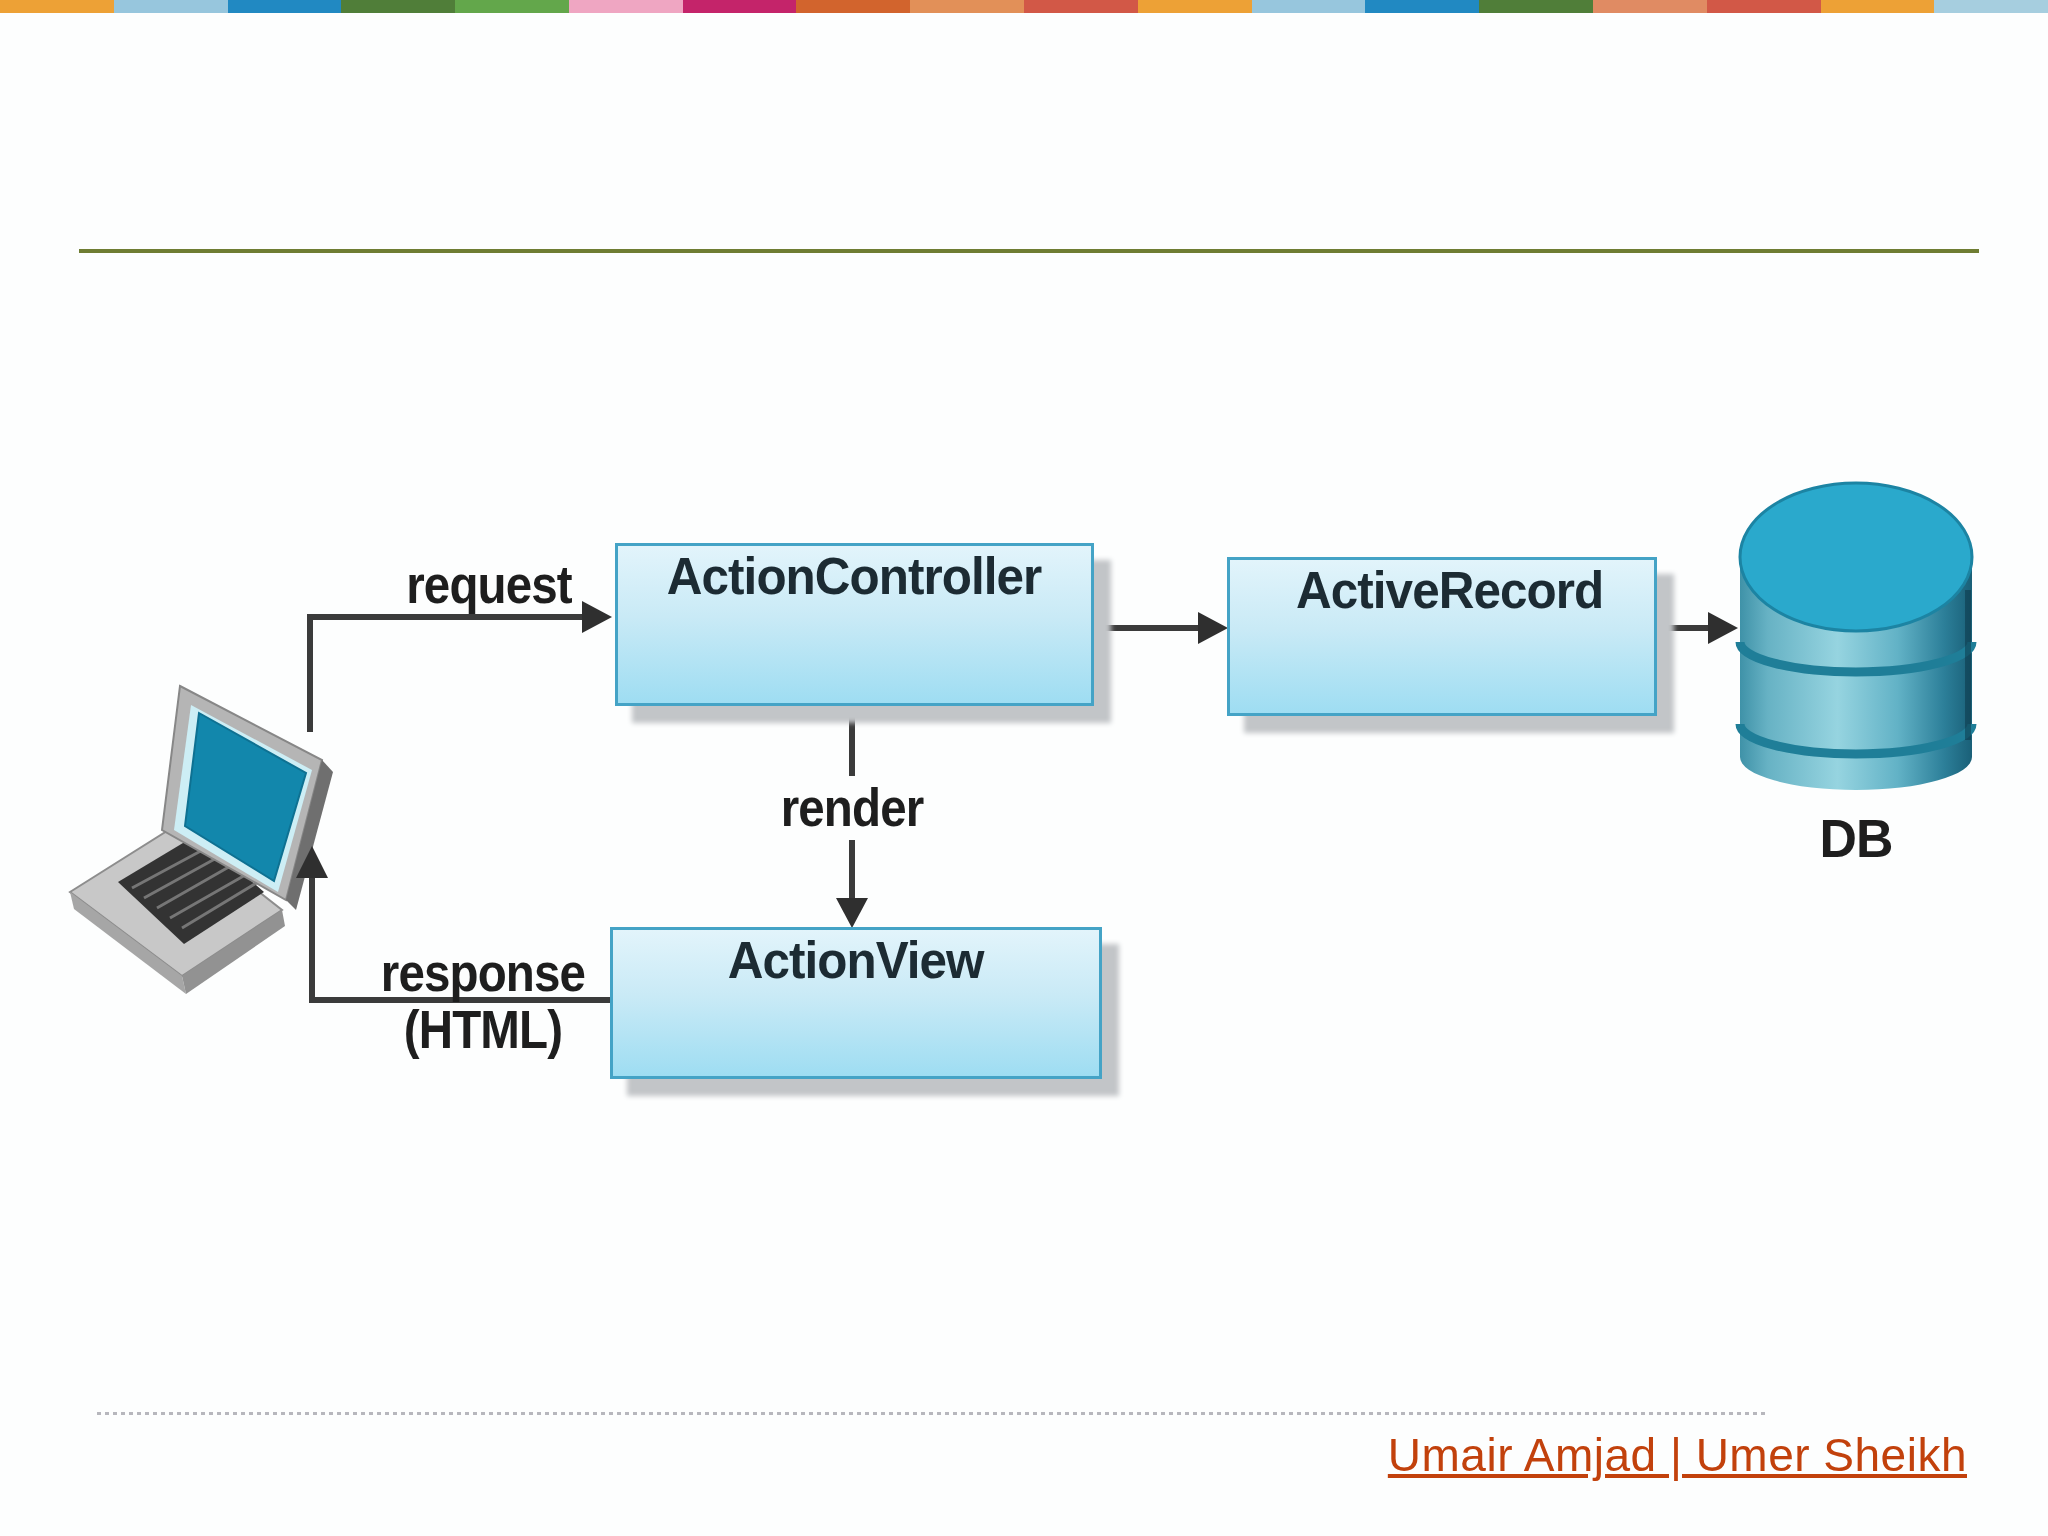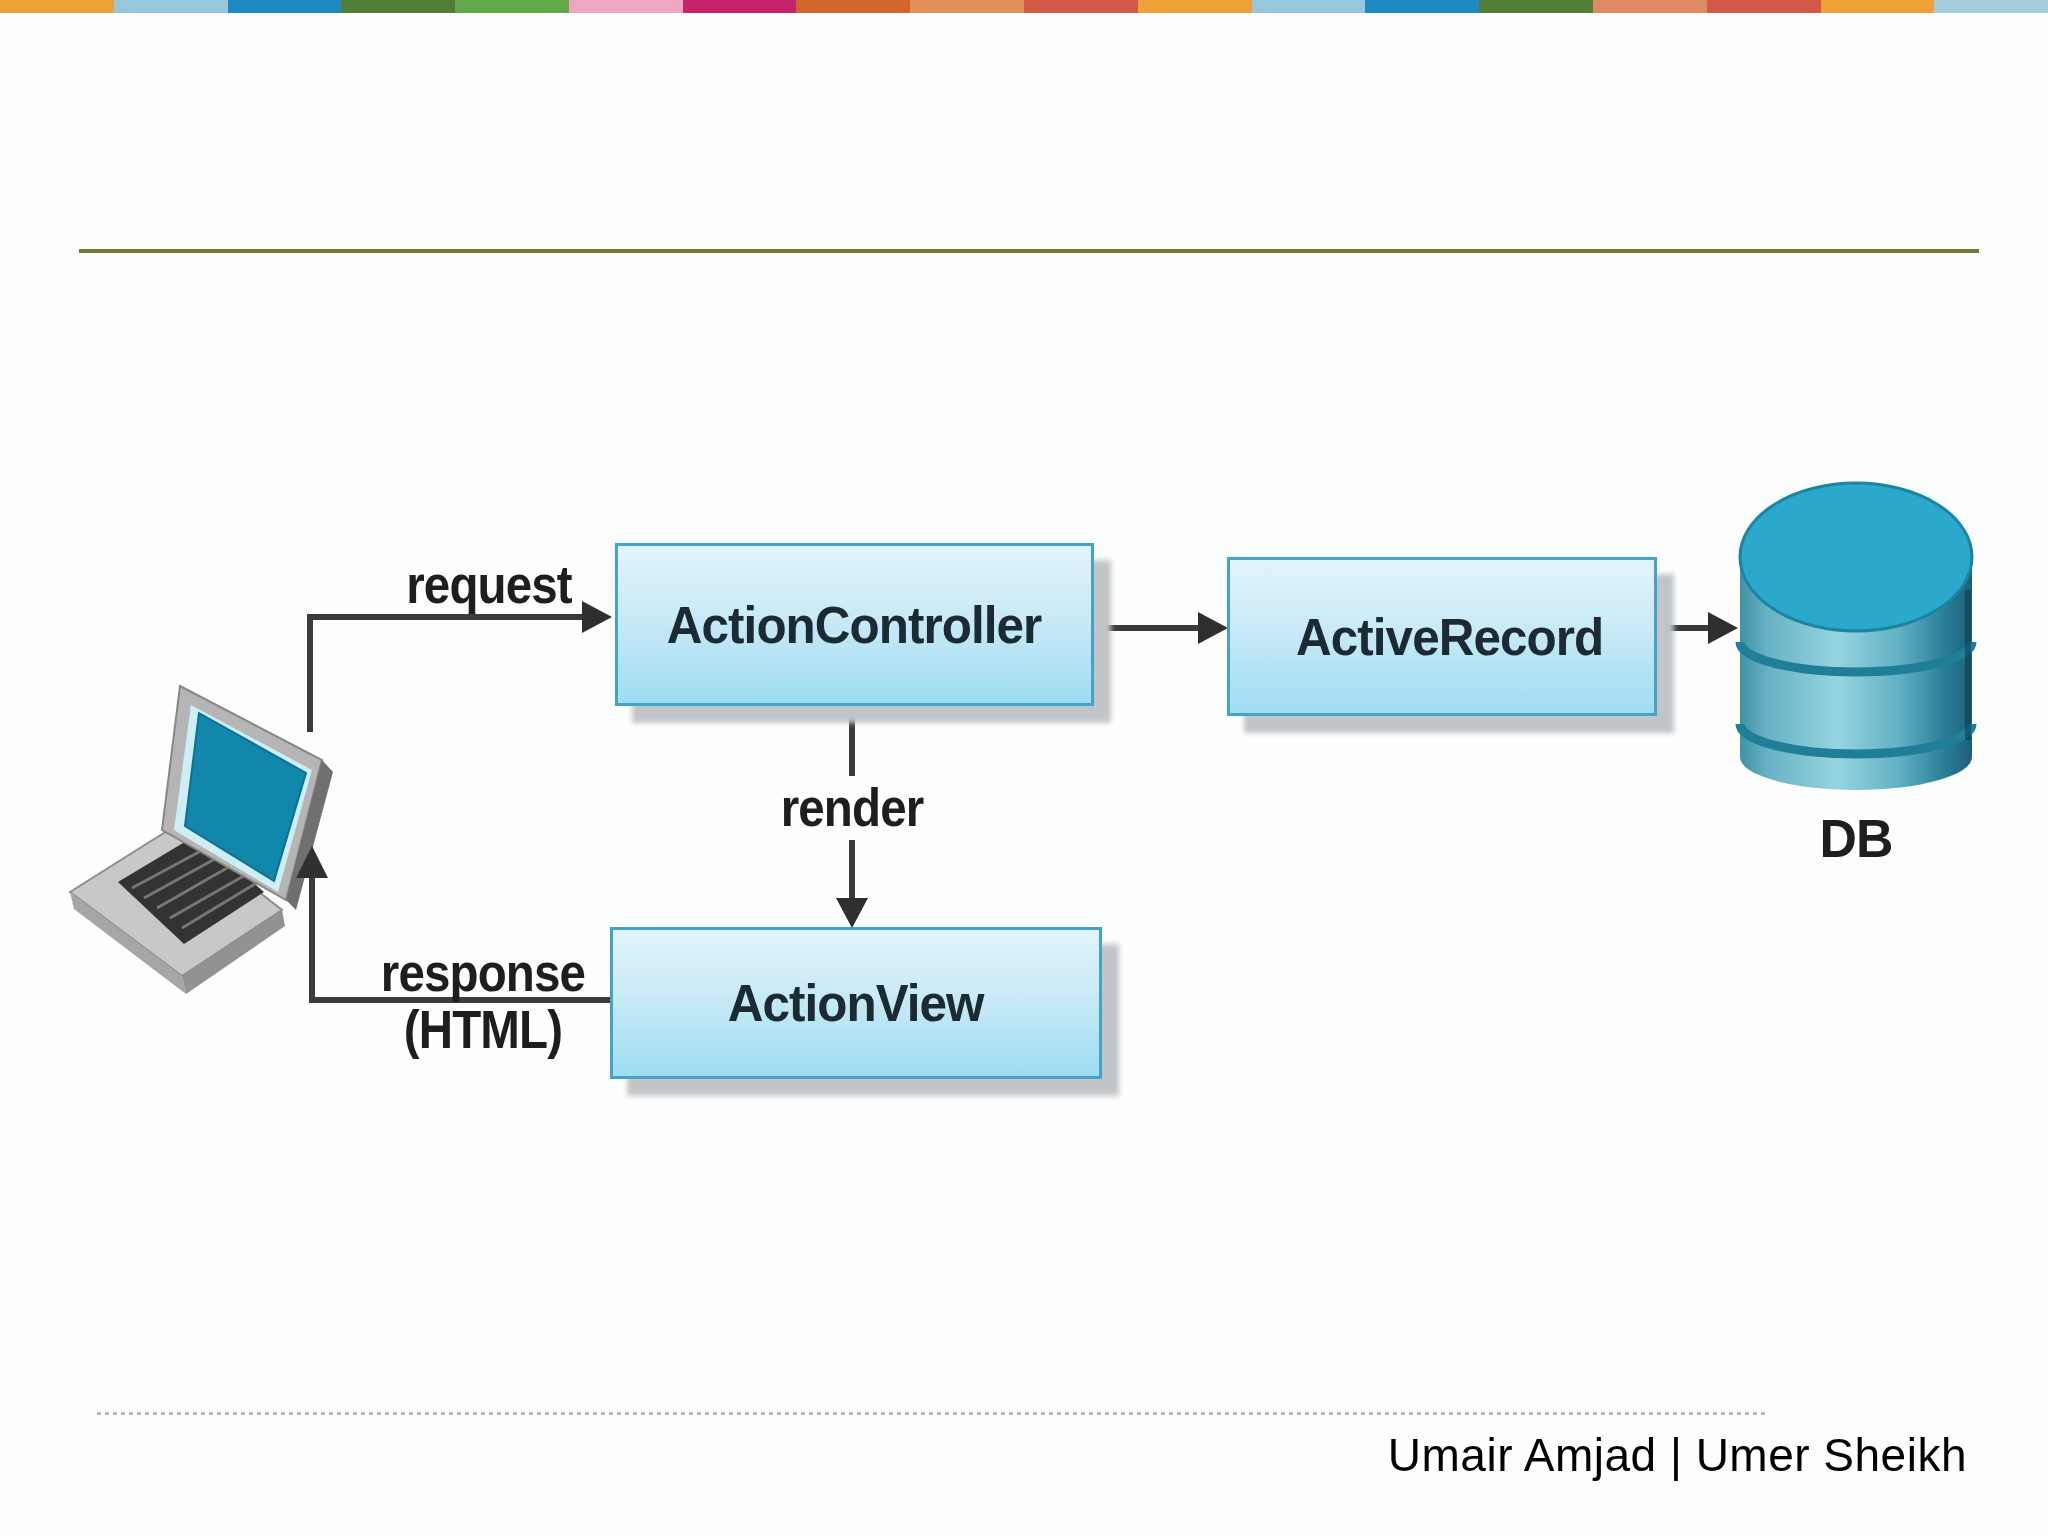--- a/index.html
+++ b/index.html
@@ -27,21 +27,21 @@
     position:absolute;left:97px;top:1412px;width:1668px;height:3px;
     background-image:repeating-linear-gradient(90deg,#b7b7bd 0 4px,transparent 4px 8px);
   }
 
   
   .node{
     position:absolute;
     border:3px solid #44A3C6;
     background:linear-gradient(180deg,#E2F4FB 0%,#C9EAF6 45%,#9EDDF2 100%);
     box-shadow:17px 17px 5px #c2c5c8;
-    display:flex;align-items:center;justify-content:center;
+    display:flex;justify-content:center;
   }
   .node-label{
     font-size:52px;font-weight:bold;color:#1c2b33;
     letter-spacing:-1px;transform:scaleX(.95);white-space:nowrap;
   }
   #node-action-controller{left:615px;top:543px;width:473px;height:157px;}
   #node-active-record{left:1227px;top:557px;width:408px;height:153px;padding-left:16px;}
   #node-action-view{left:610px;top:927px;width:486px;height:146px;}
 
   
@@ -54,22 +54,22 @@
   #label-request{left:369px;top:556px;width:240px;}
   #label-render{left:732px;top:779px;width:240px;}
   #label-response{left:363px;top:944px;width:240px;}
   #label-db{left:1796px;top:810px;width:120px;transform:scaleX(.96);}
 
   .svg-layer{position:absolute;left:0;top:0;pointer-events:none;}
 
   
   .footer-credit{
     position:absolute;right:81px;top:1428px;
-    font-size:46px;color:#000000;letter-spacing:.5px;
-    font-weight:400;white-space:nowrap;
+    font-size:46px;color:#c2410c;letter-spacing:.5px;
+    font-weight:400;white-space:nowrap;text-decoration:underline;
   }
 </style>
 </head>
 <body>
 
 <div class="slide">
 
   <div class="top-stripe">
       <div class="stripe-seg" style="background: rgb(237, 161, 54);"></div>
       <div class="stripe-seg" style="background: rgb(151, 198, 221);"></div>

